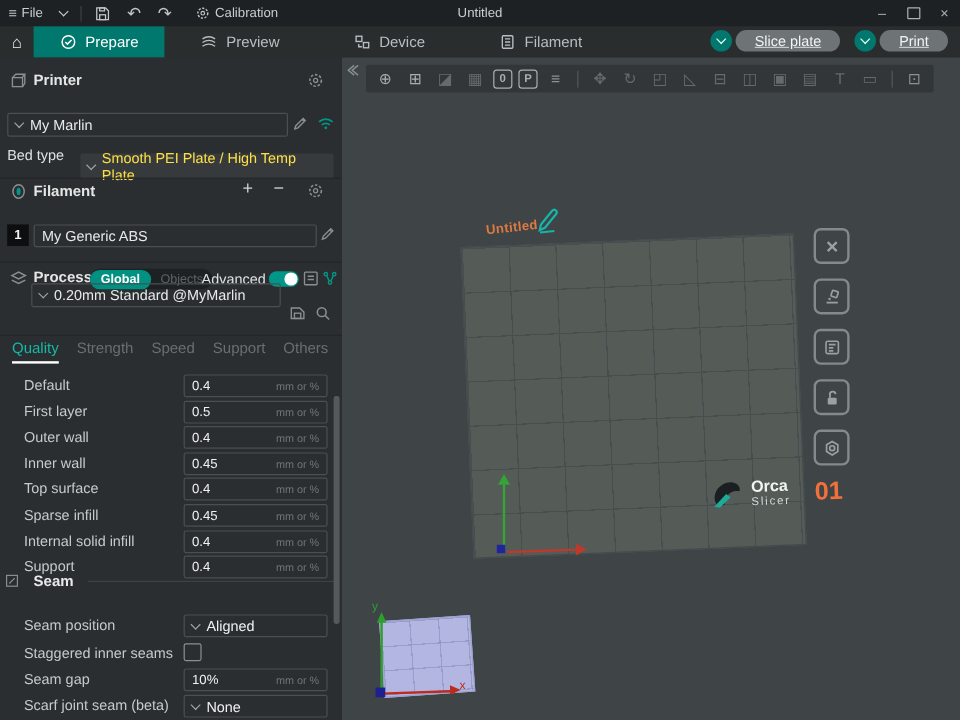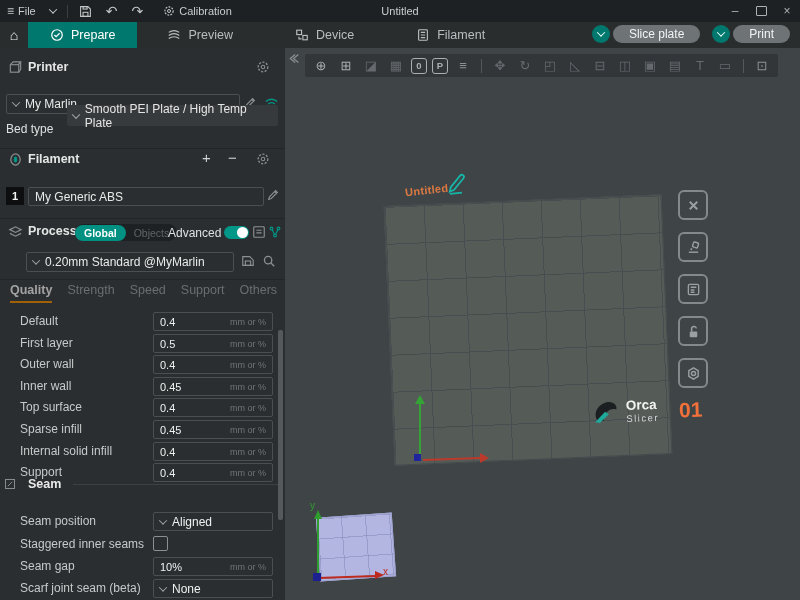--- a/index.html
+++ b/index.html
@@ -19,21 +19,21 @@
           color:#AEB2B4;font-size:12px;}
   .maxsq{width:9px;height:8px;border:1px solid #AEB2B4;border-radius:1px;}
   .chev{display:inline-block;width:5px;height:5px;border-right:1.4px solid currentColor;
         border-bottom:1.4px solid currentColor;transform:rotate(45deg) translate(-1px,-1px);}
   
   .tabbar{position:absolute;left:0;top:22px;width:800px;height:26px;background:#2A2D2E;
           display:flex;align-items:stretch;font-size:12.5px;color:#B9BEC0;}
   .home{width:28px;display:flex;align-items:center;justify-content:center;color:#EDEFEF;font-size:14px;}
   .mtab{display:flex;align-items:center;gap:7px;padding:0 22px;}
   .mtab.active{background:#00786D;color:#FFFFFF;}
-  .tb-actions{position:absolute;right:10px;top:25px;display:flex;gap:12px;align-items:center;}
+  .tb-actions{position:absolute;right:10px;top:25px;display:flex;gap:12px;align-items:center;text-decoration:underline;}
   .actgrp{display:flex;align-items:center;gap:3px;}
   .act-chev{width:18px;height:18px;border-radius:50%;background:#00786D;display:flex;
             align-items:center;justify-content:center;color:#E8FFFB;}
   .act-pill{height:18px;border-radius:9px;background:#6E7376;color:#F2F4F4;font-size:12px;
             display:flex;align-items:center;padding:0 16px;}
   
   .sidebar{position:absolute;left:0;top:48px;width:285px;height:552px;background:#2B2E30;}
   .sec-title{font-size:12.5px;font-weight:bold;color:#E4E6E6;}
   .sep{position:absolute;left:0;width:285px;height:1px;background:#232629;}
   .field{border:1px solid #4A4F51;border-radius:2px;display:flex;align-items:center;
@@ -41,21 +41,21 @@
   .field .chev{color:#9EA3A5;}
   .ghost-ico{color:#8A9092;display:flex;align-items:center;justify-content:center;}
   .vbox{position:absolute;left:153px;width:106px;height:17px;border:1px solid #4A4F51;
         border-radius:2px;display:flex;align-items:center;justify-content:space-between;
         padding:0 6px;}
   .vbox b{font-weight:normal;color:#EFF1F1;font-size:11px;}
   .vbox i{font-style:normal;color:#6F7578;font-size:9px;}
   .lbl{position:absolute;left:20px;font-size:12px;color:#C6CACB;white-space:nowrap;}
   .ptabs{position:absolute;left:10px;top:235px;display:flex;gap:15px;font-size:12.5px;color:#686E71;}
   .ptab{padding-bottom:4px;}
-  .ptab.active{color:#a3a3a3;font-weight:bold;border-bottom:2px solid #a16207;}
+  .ptab.active{color:#14b8a6;font-weight:normal;border-bottom:2px solid #ffffff;}
   .pillwrap{position:absolute;left:75px;top:0;height:17px;background:#1E2123;border-radius:9px;
             display:flex;align-items:flex-end;font-size:10.5px;}
   .pill-on{background:#009183;color:#fff;border-radius:8px;padding:2px 9px;font-weight:bold;}
   .pill-off{color:#5E6467;padding:2px 8px;}
   .toggle{position:absolute;width:25px;height:13px;border-radius:7px;background:#009688;}
   .toggle .knob{position:absolute;right:1px;top:1px;width:11px;height:11px;border-radius:50%;background:#fff;}
   .checkbox{position:absolute;width:13px;height:13px;border:1px solid #8A8F91;border-radius:2px;}
   .scrollthumb{position:absolute;left:278px;top:282px;width:5px;height:190px;background:#55595C;border-radius:2px;}
   
   .viewport{position:absolute;left:285px;top:48px;width:515px;height:552px;background:#3F4447;}
@@ -237,21 +237,21 @@
         </svg>
     </div>
     <div class="abs" style="left:264px;top:47px">
       <svg width="15" height="15" viewBox="0 0 16 16" fill="none" stroke="#009688" stroke-width="1.5">
           <path d="M2 7a8.5 8.5 0 0 1 12 0"></path>
           <path d="M4.5 9.7a5 5 0 0 1 7 0"></path>
           <circle cx="8" cy="12.3" r="1.2" fill="#009688" stroke="none"></circle>
         </svg>
     </div>
     <div class="abs" style="left:6px;top:74px;font-size:12px;color:#DEE1E1">Bed type</div>
-    <div class="abs field" style="left:67px;top:57px;width:199px;height:21px;border:none;background:#373A3C;color:#e5e5e5">
+    <div class="abs field" style="left:67px;top:80px;width:199px;height:21px;border:none;background:#373A3C;color:#fde047">
       <span class="chev"></span>
       <span>Smooth PEI Plate / High Temp Plate</span>
     </div>
     <div class="sep" style="top:100px"></div>
 
     <div class="abs" style="left:8px;top:104px">
       <svg width="15" height="15" viewBox="0 0 16 16">
           <ellipse cx="8" cy="8" rx="5" ry="6" fill="none" stroke="#8A9092" stroke-width="1.3"></ellipse>
           <ellipse cx="8" cy="8" rx="1.8" ry="3.2" fill="#009688"></ellipse>
         </svg>
@@ -300,21 +300,21 @@
       </span>
       <span class="abs" style="left:268px;top:1px">
         <svg width="14" height="14" viewBox="0 0 16 16" fill="none" stroke="#009688" stroke-width="1.3">
             <circle cx="4" cy="4" r="1.6"></circle>
             <circle cx="12" cy="4" r="1.6"></circle>
             <circle cx="8" cy="12" r="1.6"></circle>
             <path d="M4.8 5.4L7.3 10.6M11.2 5.4L8.7 10.6"></path>
           </svg>
       </span>
     </div>
-    <div class="abs field" style="left:26px;top:204px;width:194px;height:18px">
+    <div class="abs field" style="left:26px;top:188px;width:194px;height:18px">
       <span class="chev"></span>
       <span>0.20mm Standard @MyMarlin</span>
     </div>
     <div class="abs ghost-ico" style="left:241px;top:206px">
       <svg width="14" height="14" viewBox="0 0 16 16" fill="none" stroke="#8A9092" stroke-width="1.3">
           <path d="M2 3h8l4 4v6H2z"></path>
           <rect x="5" y="8" width="6" height="5"></rect>
         </svg>
     </div>
     <div class="abs ghost-ico" style="left:262px;top:206px">

